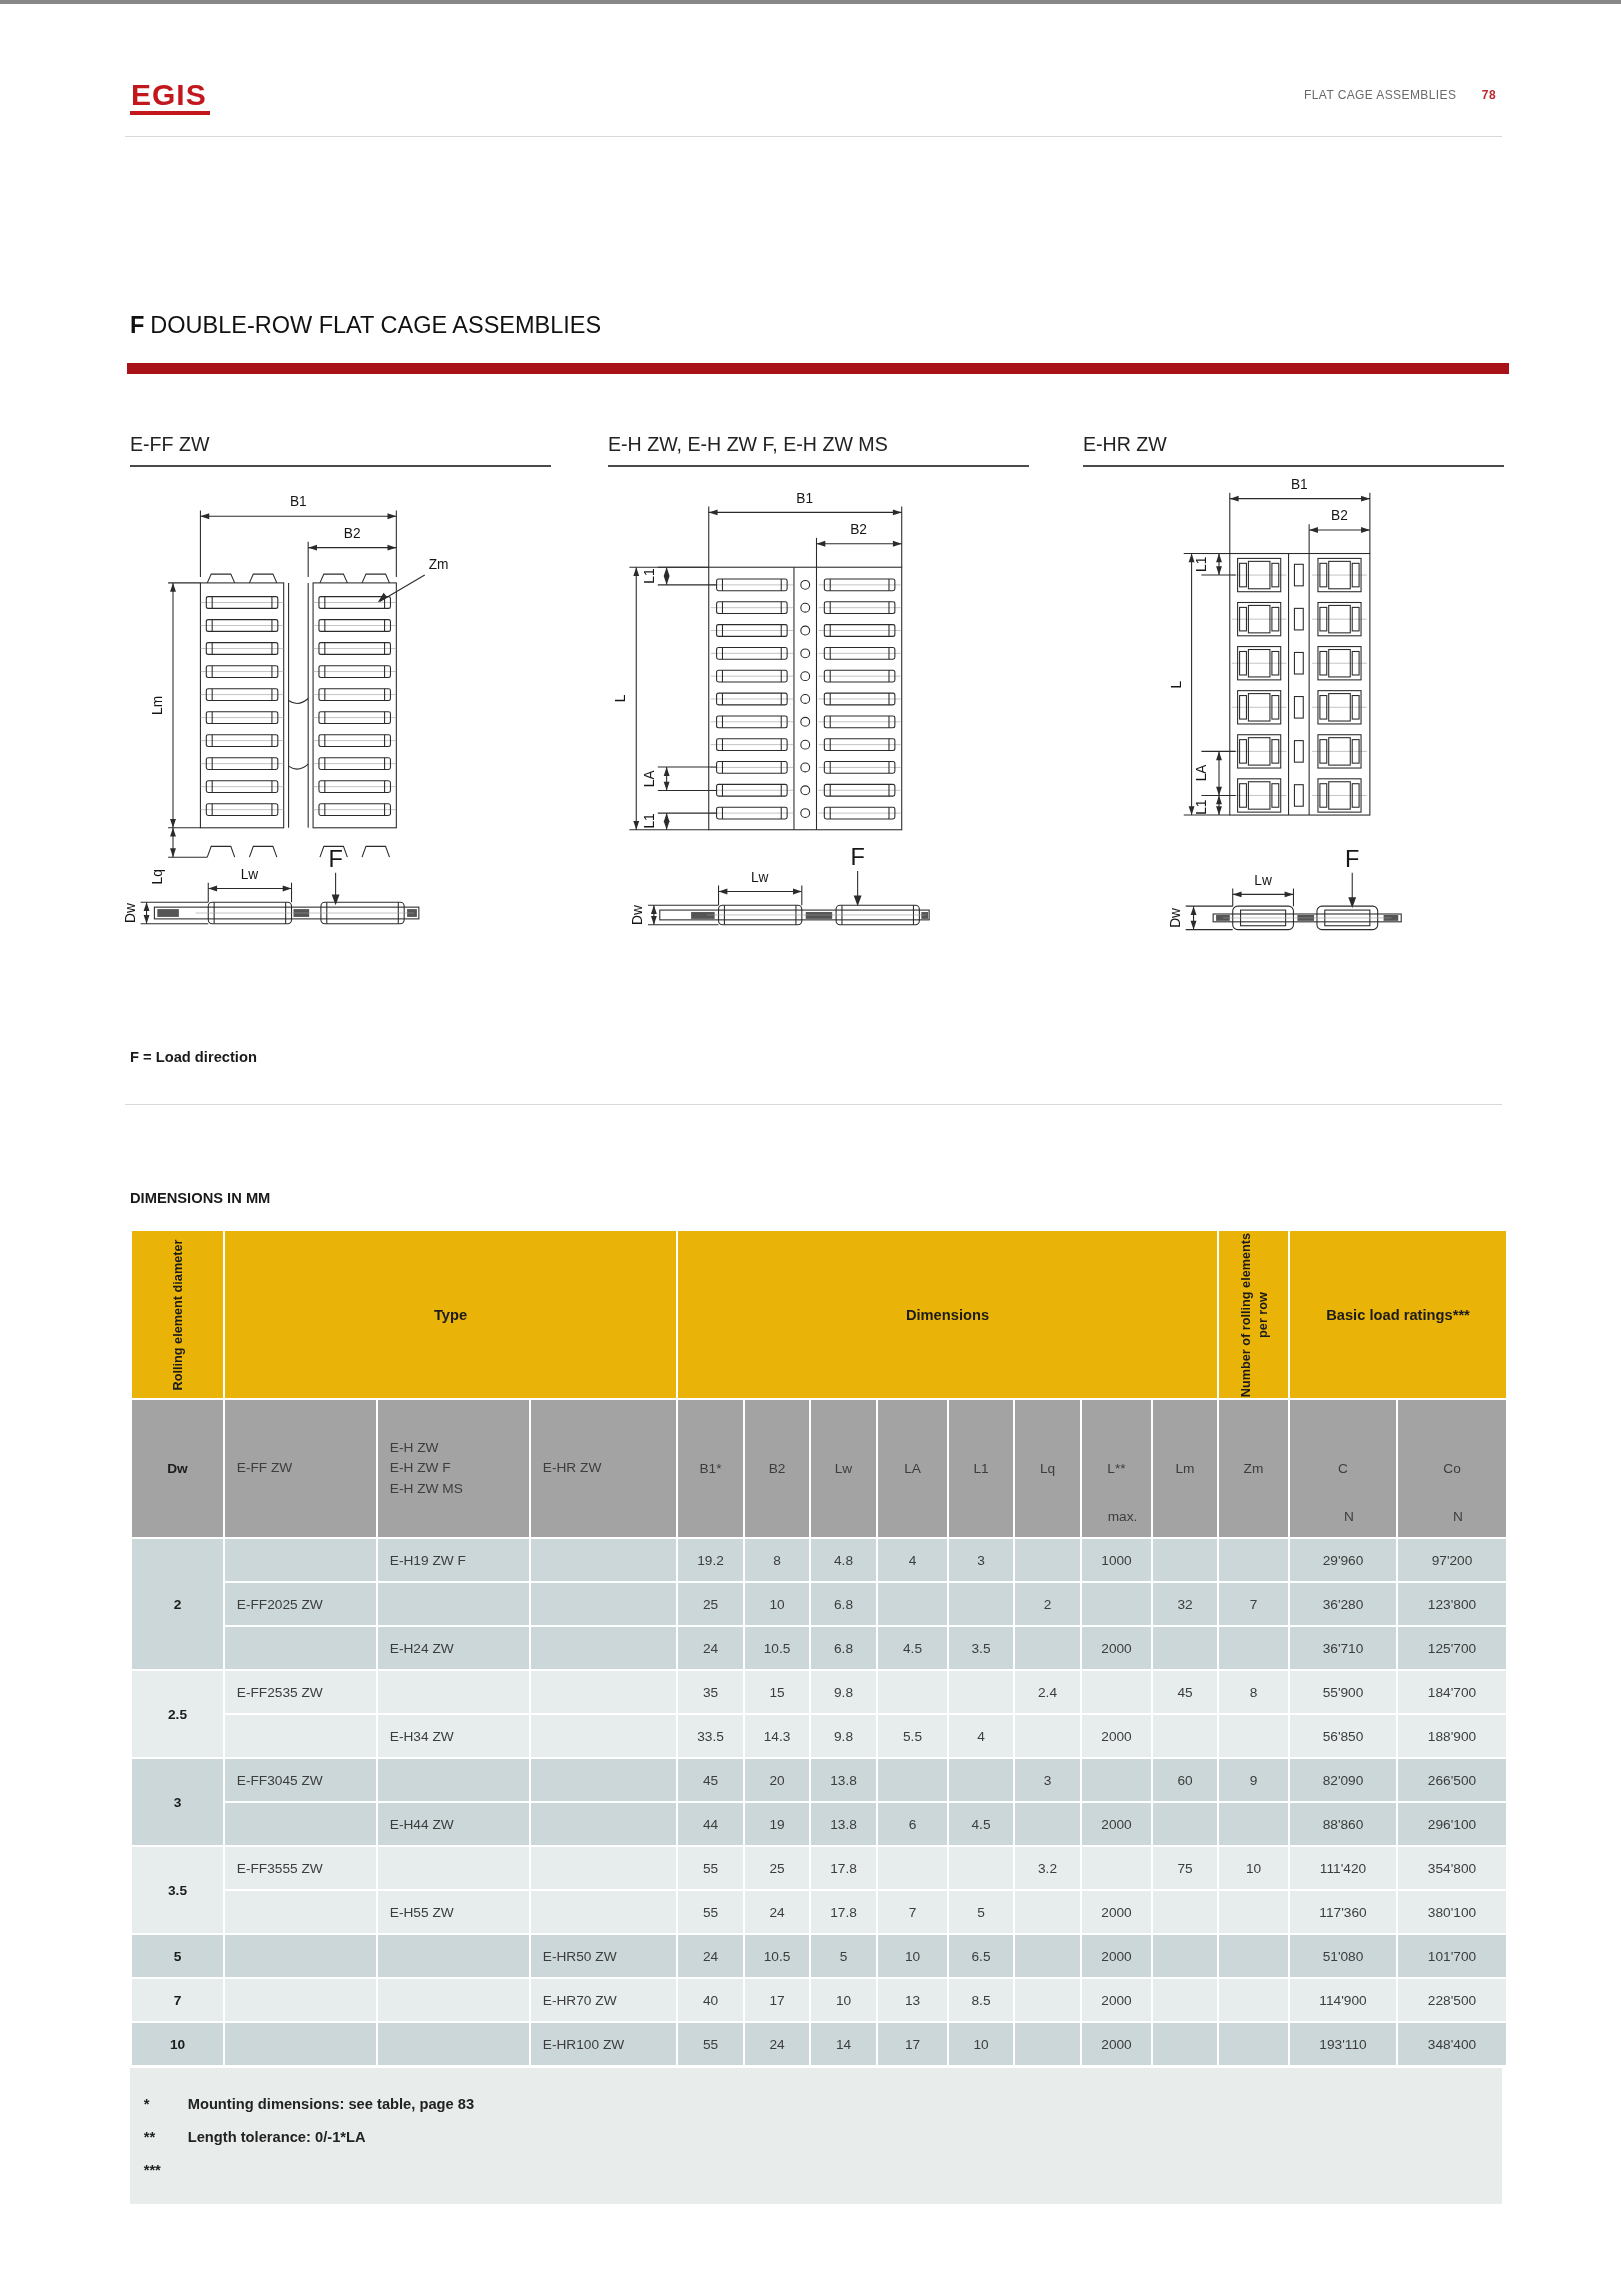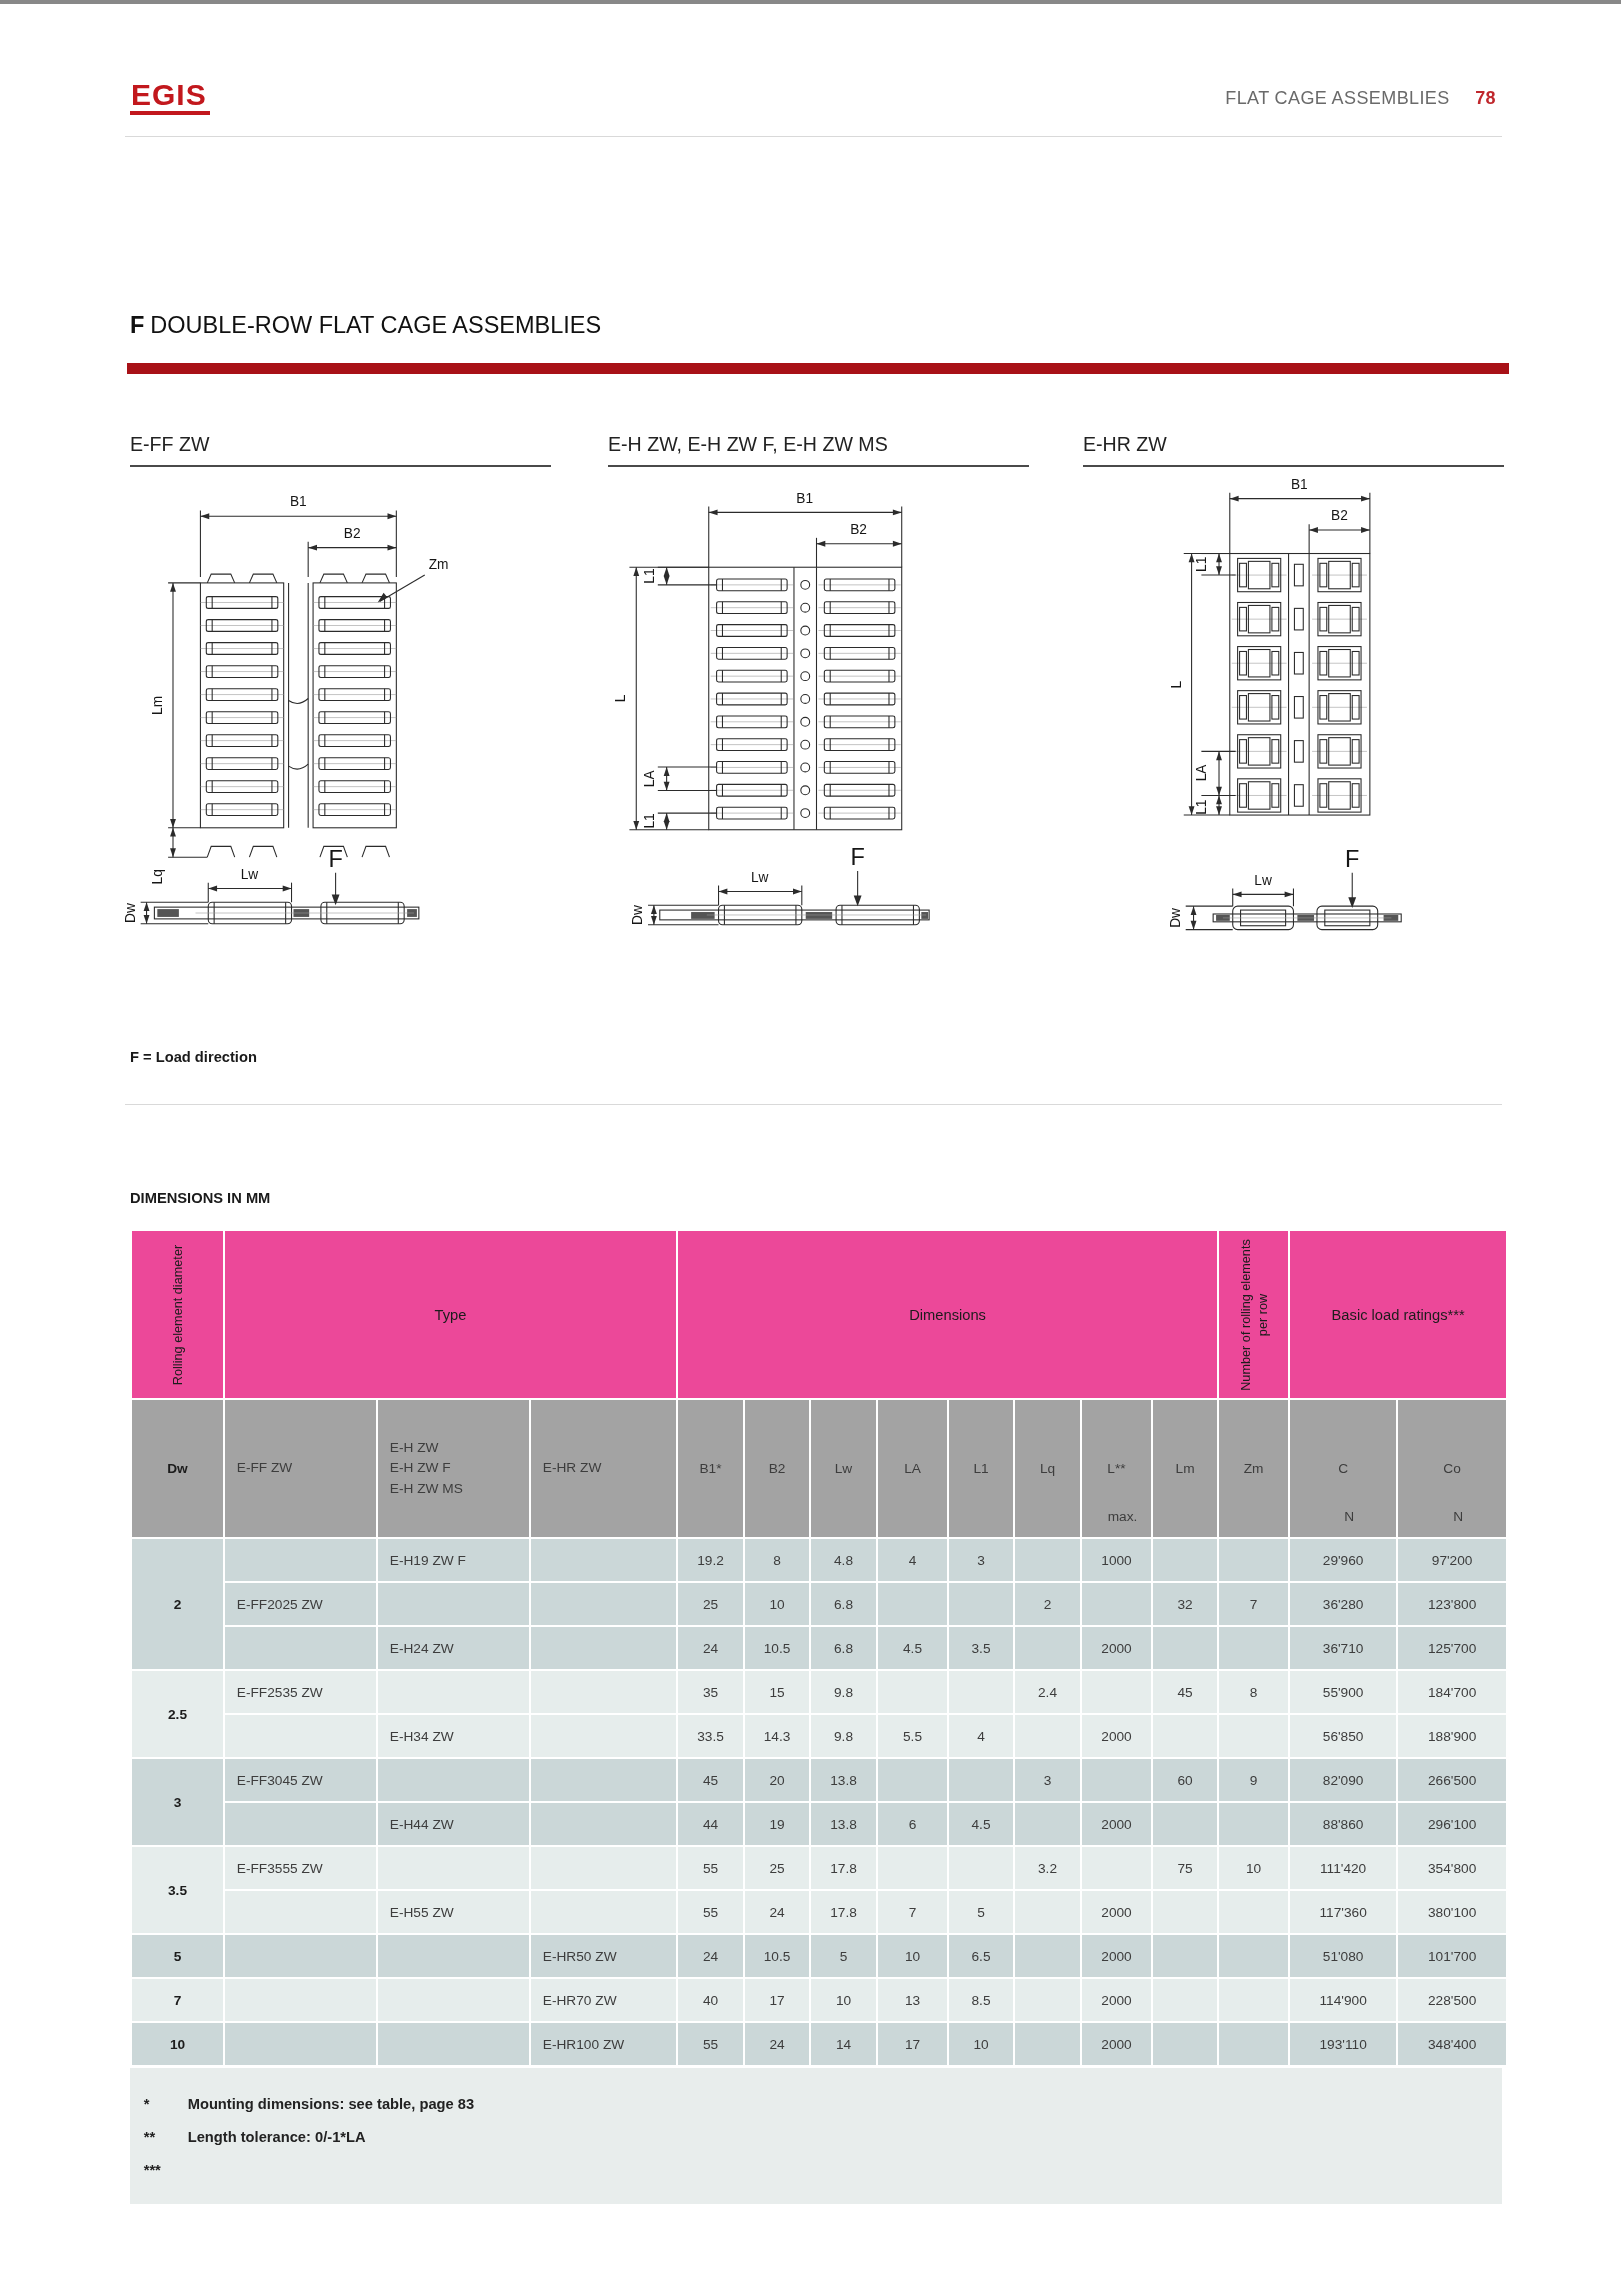--- a/index.html
+++ b/index.html
@@ -3,21 +3,21 @@
 <meta charset="utf-8">
 <style>
   html,body{margin:0;padding:0;background:#888;}
   #page{position:relative;width:1621px;height:2293px;background:#ffffff;
         font-family:"Liberation Sans",sans-serif;color:#1a1a1a;overflow:hidden;margin:4px auto;}
   .abs{position:absolute;}
 
   
   #logo{left:130px;top:76px;font-size:30px;font-weight:800;letter-spacing:1px;
         color:#c2181d;border-bottom:4.9px solid #c2181d;padding:0 2.9px 1px 1px;line-height:1;}
-  #hdr-right{right:125px;top:84px;font-size:18px;color:#6a6a6a;letter-spacing:0.4px;}
+  #hdr-right{right:125px;top:84px;font-size:12px;color:#6a6a6a;letter-spacing:0.4px;}
   #hdr-page{color:#c0272c;font-weight:bold;margin-left:25.5px;}
   .rule{height:1px;background:#d9d9d9;left:125px;width:1377px;}
 
   
   #title{left:130px;top:308px;font-size:23.5px;color:#111;}
   #title b{font-weight:bold;margin-right:5.9px;}
   #redbar{left:127px;top:359px;width:1382px;height:10.8px;background:#a81117;}
 
   
   .panel-label{top:429px;font-size:19.6px;color:#222;border-bottom:2px solid #4a4a4a;
@@ -32,21 +32,21 @@
   svg.draw text.big{font-size:24px;}
   svg.draw polygon{fill:#2b2b2b;stroke:none;}
 
   #load-note{left:130px;top:1045px;font-size:14.7px;font-weight:bold;}
   #dims-note{left:130px;top:1186px;font-size:14.7px;font-weight:bold;}
 
   
   #tblwrap{left:130px;top:1225px;width:1372px;}
   table{border-collapse:collapse;table-layout:fixed;width:1372px;font-size:13.7px;color:#3d3d3d;}
   td,th{border:2px solid #ffffff;font-weight:normal;padding:0;}
-  tr.band1 th{background:#ec4899;height:167px;font-weight:normal;color:#1c1c1c;font-size:14.7px;text-align:center;position:relative;}
+  tr.band1 th{background:#eab308;height:167px;font-weight:bold;color:#1c1c1c;font-size:14.7px;text-align:center;position:relative;}
   tr.band2 th{background:#a3a3a3;height:137px;text-align:center;position:relative;vertical-align:middle;color:#3d3d3d;}
   tr.band2 th.left{text-align:left;padding-left:11.8px;white-space:pre-line;line-height:1.5;}
   .rot{position:absolute;left:50%;top:50%;transform:translate(-50%,-50%) rotate(-90deg);
        width:167px;text-align:center;font-size:12.7px;line-height:1.3;}
   .sub{position:absolute;bottom:12.7px;left:0;right:0;text-align:center;padding-left:12px;}
   tbody td{height:42px;text-align:center;}
   tbody td.c-type{text-align:left;padding-left:11.8px;}
   tbody td.c-dw{font-weight:bold;color:#1c1c1c;}
   td.dark{background:#cbd7d8;}
   td.light{background:#e6edec;}

